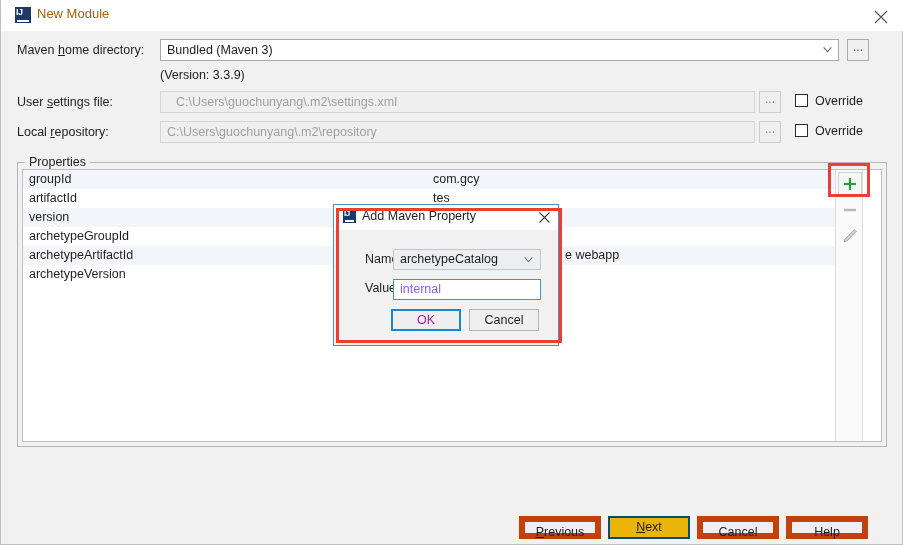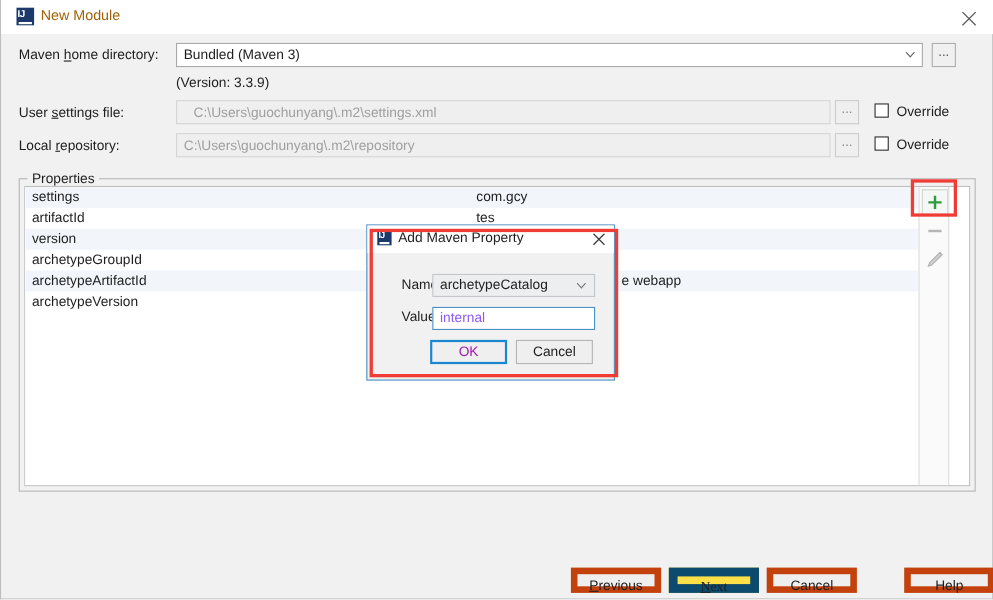--- a/index.html
+++ b/index.html
@@ -354,31 +354,30 @@
     height: 23px;
     box-sizing: border-box;
     background: #efefef;
     border: 6px solid #c2410c;
     text-align: center;
     line-height: 21px;
     font-size: 12.5px;
     color: #1e1e1e;
   }
   .bottom-btn.primary {
-    background: #fde047;
-    border: 8px solid #0c4a6e;
+    background: #eab308;
+    border: 2px solid #0c4a6e;
     line-height: 19px;
-    font-family: Liberation Serif, serif;
   }
   .bottom-btn u { text-decoration: underline; }
 
   #btn-previous { left: 518px; width: 82px; }
   #btn-next     { left: 607px; width: 82px; }
   #btn-cancel   { left: 696px; width: 82px; }
-  #btn-help     { left: 821px; width: 82px; }
+  #btn-help     { left: 785px; width: 82px; }
 </style>
 </head>
 <body>
 
 <div id="window">
 
   <div id="titlebar">
     <div id="title-icon">
       <div class="ij">
           <div class="bar"></div>
@@ -426,21 +425,21 @@
   <div class="check-wrap" style="left:794px; top:124px;">
     <span class="check-box"></span><span>Override</span>
   </div>
 
   <div id="props-group"></div>
   <div id="props-legend">Properties</div>
   <div id="props-inner"></div>
 
   <div id="table">
     <div class="trow alt">
-      <span class="k">settings</span>
+      <span class="k">groupId</span>
       <span class="v">com.gcy</span>
     </div>
     <div class="trow">
       <span class="k">artifactId</span>
       <span class="v">tes</span>
     </div>
     <div class="trow alt">
       <span class="k">version</span>
       <span class="v"></span>
     </div>

